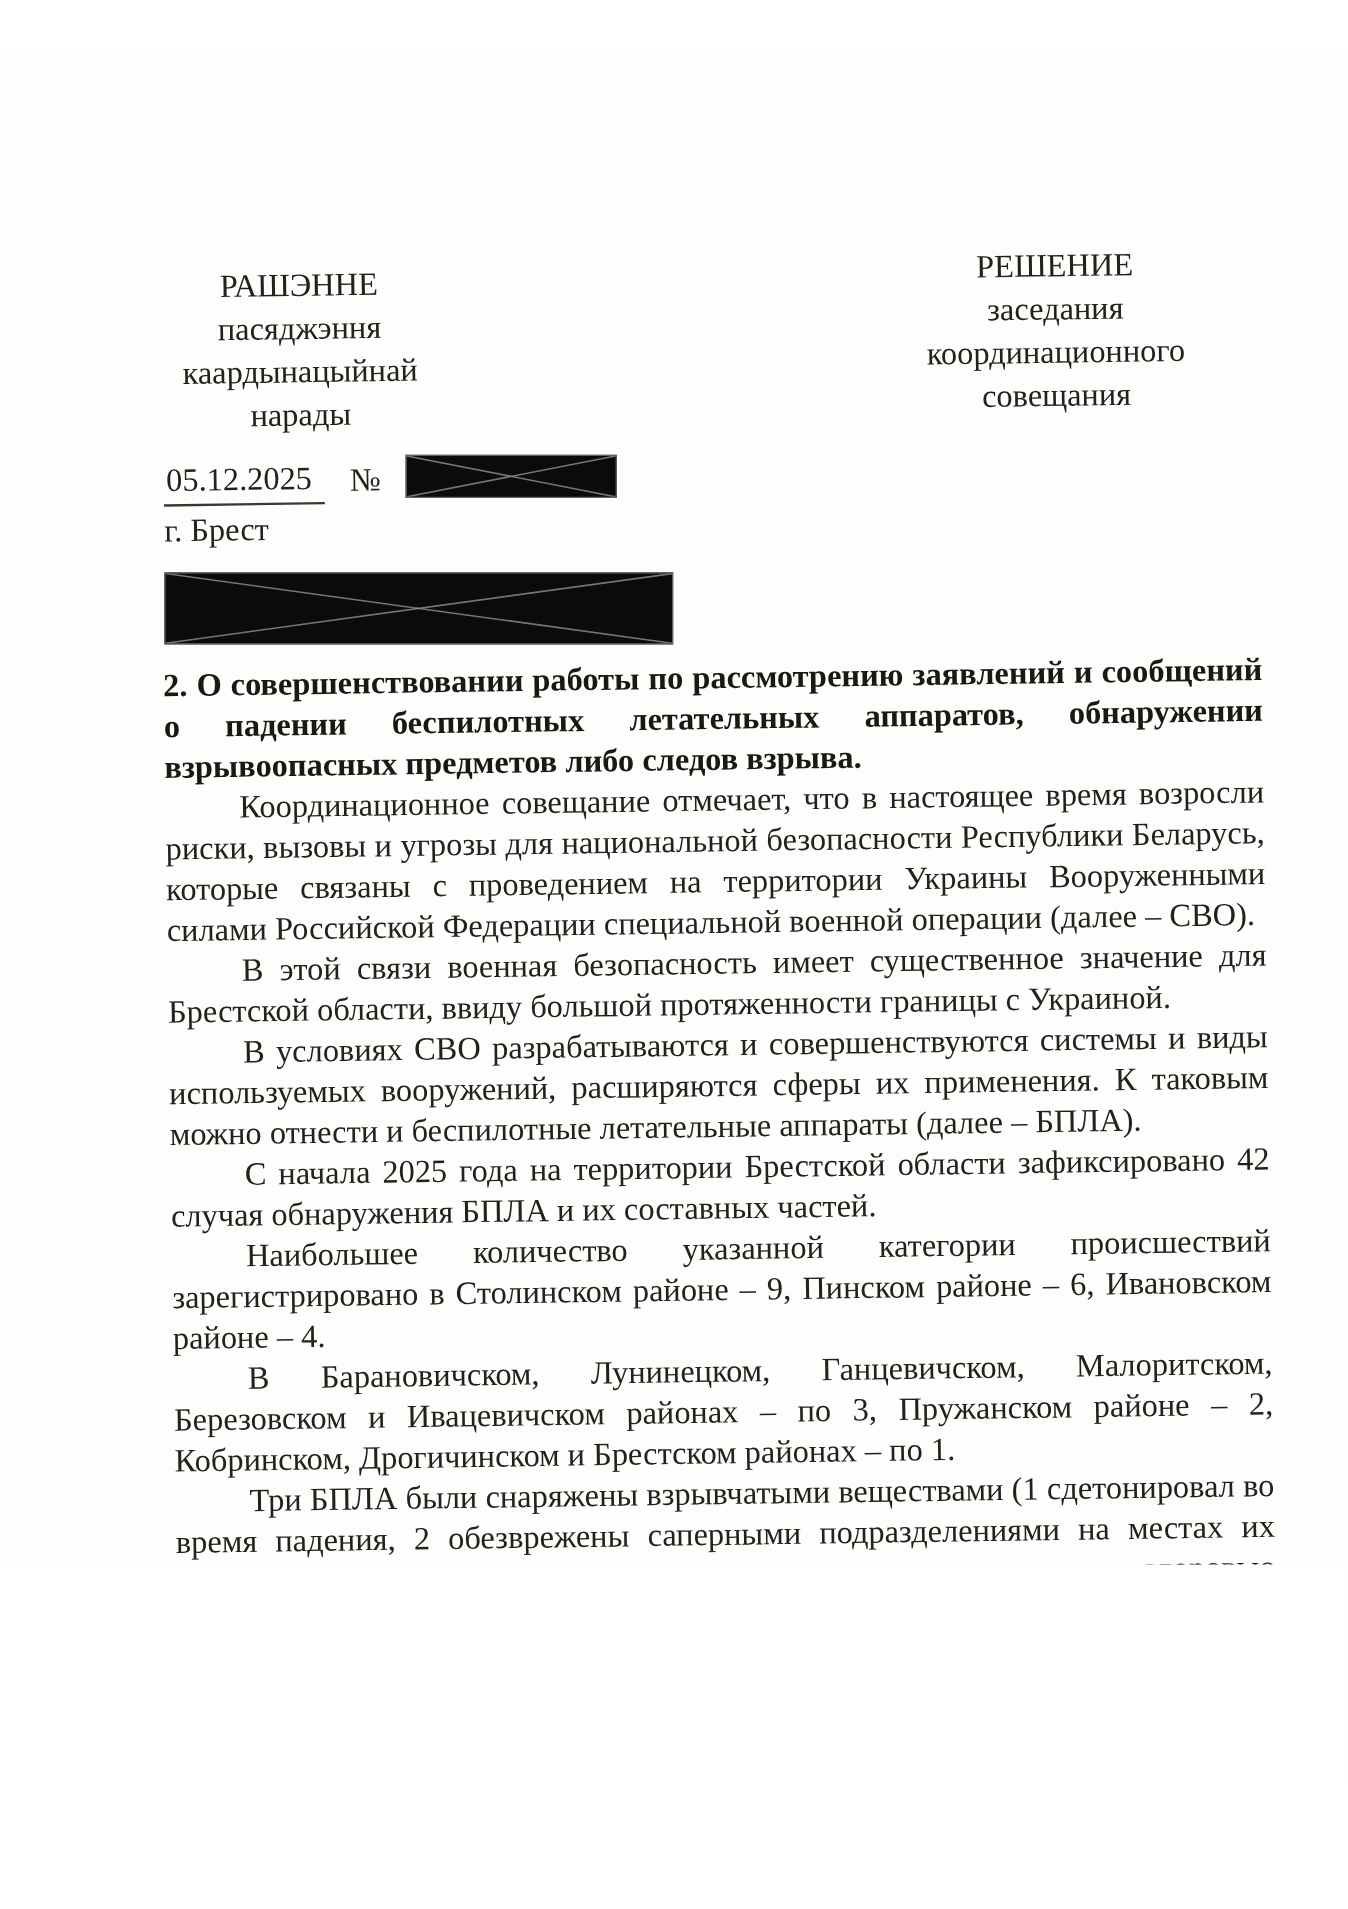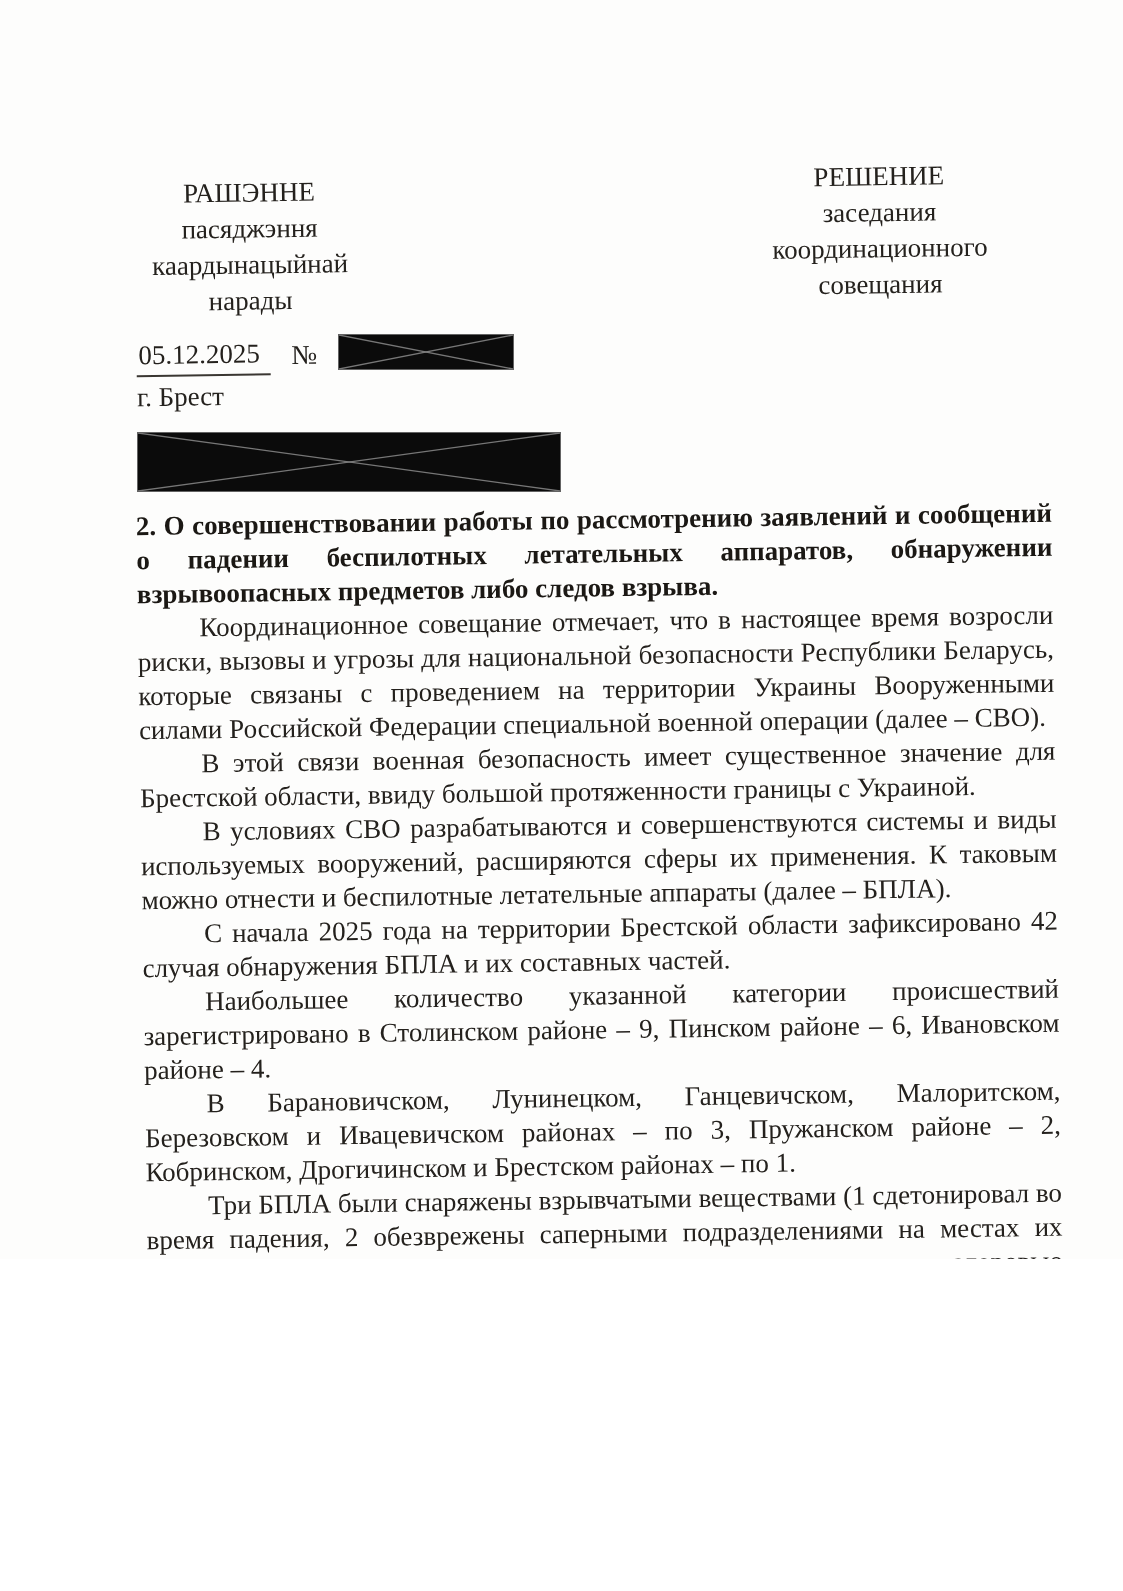--- a/index.html
+++ b/index.html
@@ -8,20 +8,21 @@
     background: #ffffff;
   }
   .page {
     position: relative;
     width: 1123px;
     height: 1259px;
     background: #fdfdfc;
     overflow: hidden;
     font-family: "Liberation Serif", "DejaVu Serif", serif;
     color: #24211d;
+    margin-top: 45px;
   }
   
   .scan-layer {
     position: absolute;
     left: 0; top: 0;
     width: 1123px; height: 1591px;
     transform: rotate(-0.85deg);
     transform-origin: 561px 795px;
   }
   .abs { position: absolute; }

